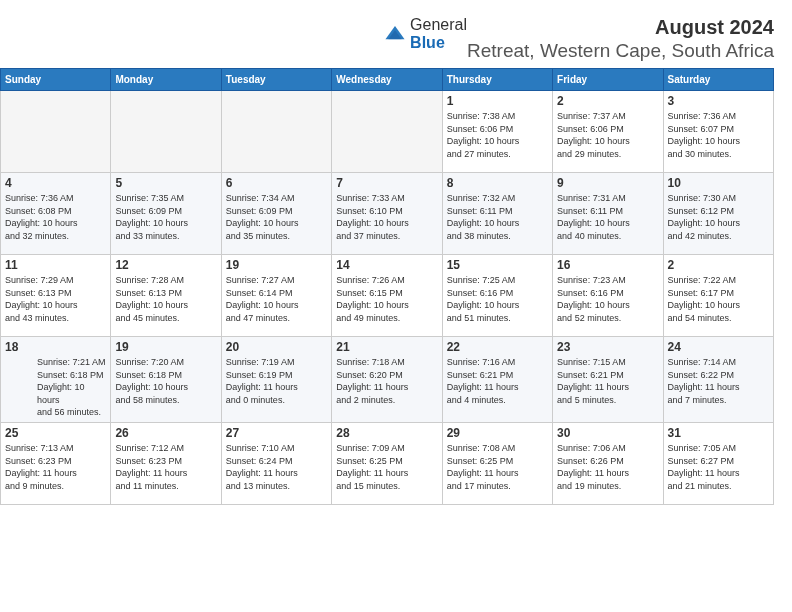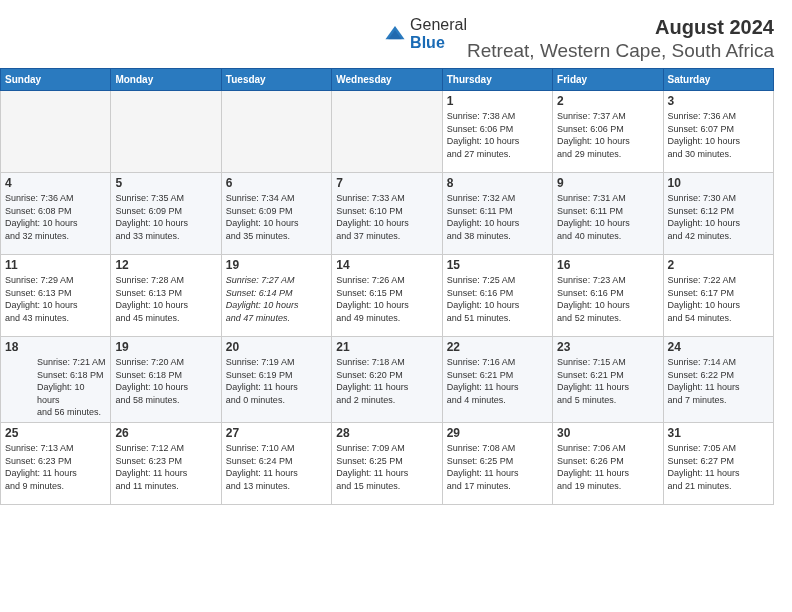--- a/index.html
+++ b/index.html
@@ -220,21 +220,21 @@
           </td>
           <td>
             <span class="day-num">12</span>
             <div class="day-info" style="white-space: pre-line;">Sunrise: 7:28 AM
 Sunset: 6:13 PM
 Daylight: 10 hours
 and 45 minutes.</div>
           </td>
           <td>
             <span class="day-num">19</span>
-            <div class="day-info" style="white-space: pre-line; font-style: italic;">Sunrise: 7:27 AM
+            <div class="day-info" style="white-space: pre-line;">Sunrise: 7:27 AM
 Sunset: 6:14 PM
 Daylight: 10 hours
 and 47 minutes.</div>
           </td>
           <td>
             <span class="day-num">14</span>
             <div class="day-info" style="white-space: pre-line;">Sunrise: 7:26 AM
 Sunset: 6:15 PM
 Daylight: 10 hours
 and 49 minutes.</div>

